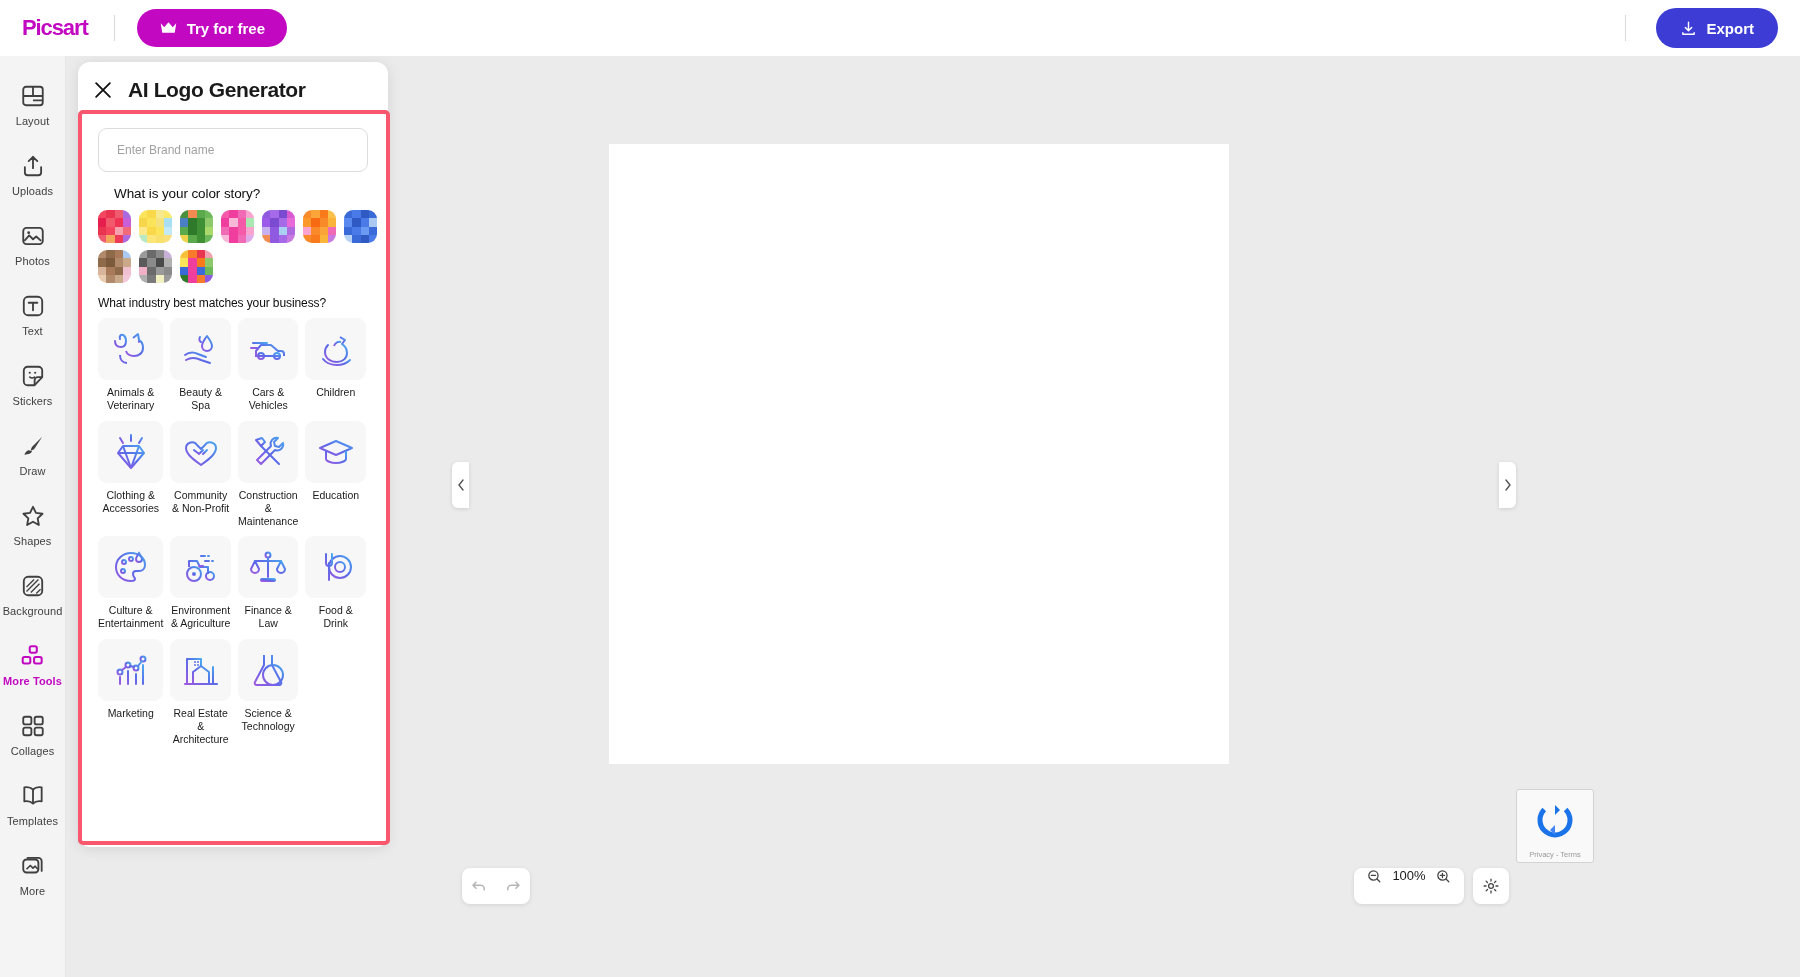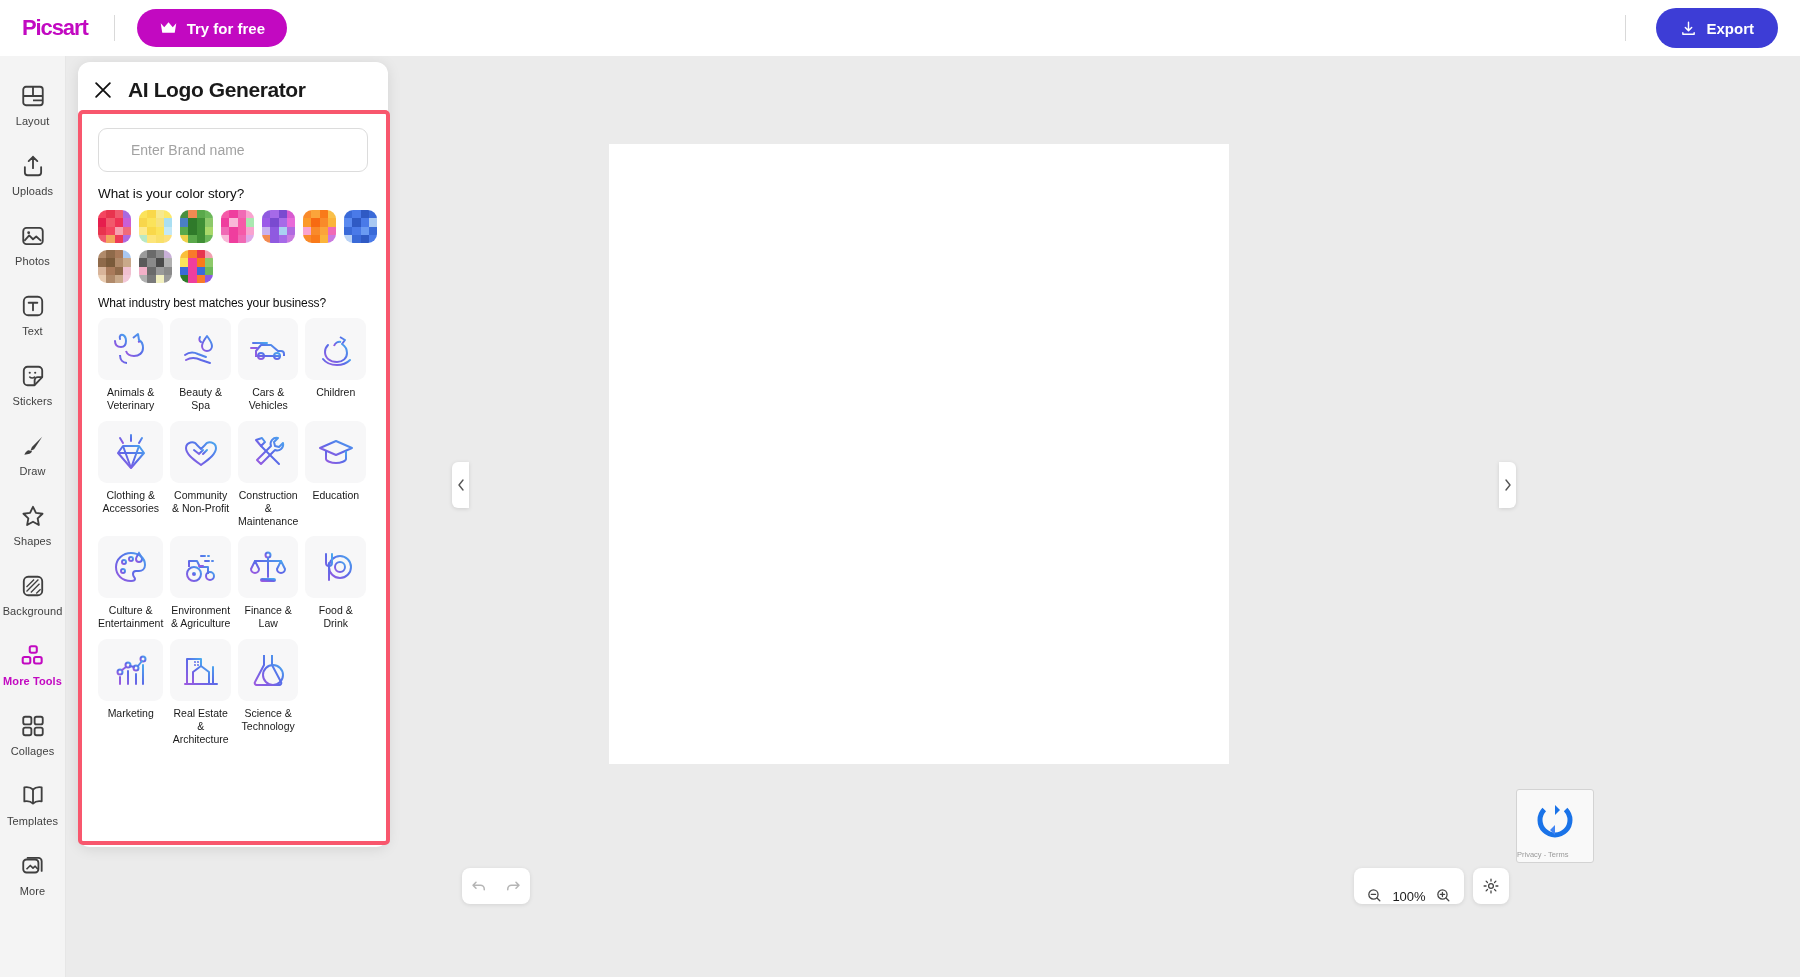--- a/index.html
+++ b/index.html
@@ -80,27 +80,27 @@
   .panel-body {
     flex: 1 1 auto; overflow: hidden; padding: 10px 20px 0 20px;
     display: flex; flex-direction: column;
   }
   .q-title {
     font-size: 13.5px; font-weight: 700; line-height: 1.42;
     color: #0d0d0d; margin-bottom: 11px;
   }
   .brand-input {
     width: 100%; height: 44px; border: 1px solid #dcdcdc; border-radius: 9px;
-    padding: 0 32px; font-size: 14px; font-family: "Liberation Sans", sans-serif;
+    padding: 0 18px; font-size: 12px; font-family: "Liberation Sans", sans-serif;
     color: #222; outline: none; background: #fff;
   }
   .brand-input::placeholder { color: #a2a2a2; }
   .q-sub {
     font-size: 13.5px; font-weight: 400; color: #0d0d0d;
-    margin: 14px 0 9px 0; letter-spacing: -.1px;
+    margin: 14px 0 9px 16px; letter-spacing: -.1px;
   }
   .sw-grid {
     display: grid; grid-template-columns: repeat(7, 33px);
     gap: 7px 8px;
   }
   .swatch {
     width: 33px; height: 33px; border-radius: 9px; cursor: pointer;
     display: grid; grid-template-columns: repeat(4, 1fr);
     grid-template-rows: repeat(4, 1fr); overflow: hidden;
   }
@@ -166,21 +166,21 @@
     position: absolute; left: 396px; top: 812px; width: 68px; height: 36px;
     background: #fff; border-radius: 8px; display: flex;
     align-items: center; justify-content: space-around;
     box-shadow: 0 1px 4px rgba(0,0,0,.10);
   }
   .undo-box svg { width: 18px; height: 18px; cursor: pointer; }
 
   
   .zoom-bar {
     position: absolute; left: 1288px; top: 812px; height: 36px;
-    background: #fff; border-radius: 8px; display: flex; align-items: flex-end;
+    background: #fff; border-radius: 8px; display: flex; align-items: flex-start;
     gap: 9px; padding: 0 12px; box-shadow: 0 1px 4px rgba(0,0,0,.10);
   }
   .zoom-bar svg { width: 17px; height: 17px; cursor: pointer; }
   .zoom-val { font-size: 13px; color: #1a1a1a; min-width: 34px; text-align: center; }
   .settings-btn {
     position: absolute; left: 1407px; top: 812px; width: 36px; height: 36px;
     background: #fff; border-radius: 8px; display: flex; align-items: center;
     justify-content: center; box-shadow: 0 1px 4px rgba(0,0,0,.10); cursor: pointer;
   }
   .settings-btn svg { width: 18px; height: 18px; }
@@ -199,21 +199,21 @@
 
   
   .recap {
     position: absolute; left: 1516px; top: 789px; width: 78px; height: 74px;
     background: #f9f9f9; border: 1px solid #d3d3d3; border-radius: 3px;
     overflow: hidden;
   }
   .recap-logo { position: absolute; left: 16px; top: 8px; width: 44px; height: 44px; }
   .recap-txt {
     position: absolute; left: 0; bottom: 3px; width: 100%;
-    font-size: 7.5px; color: #9a9a9a;
+    text-align: center; font-size: 7.5px; color: #9a9a9a;
   }
 </style>
 </head>
 <body>
 
 <div class="app">
 
   <div class="topbar">
     <div class="brand-logo">Picsart</div>
     <div class="topbar-div"></div>

